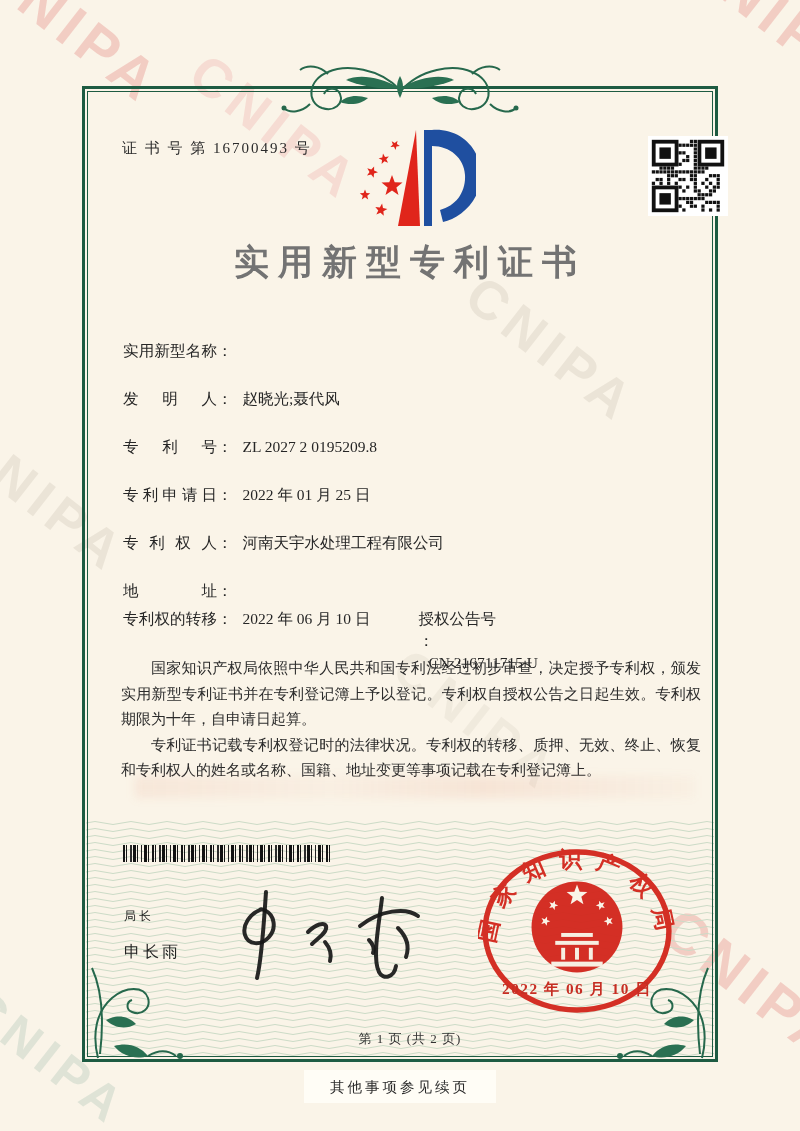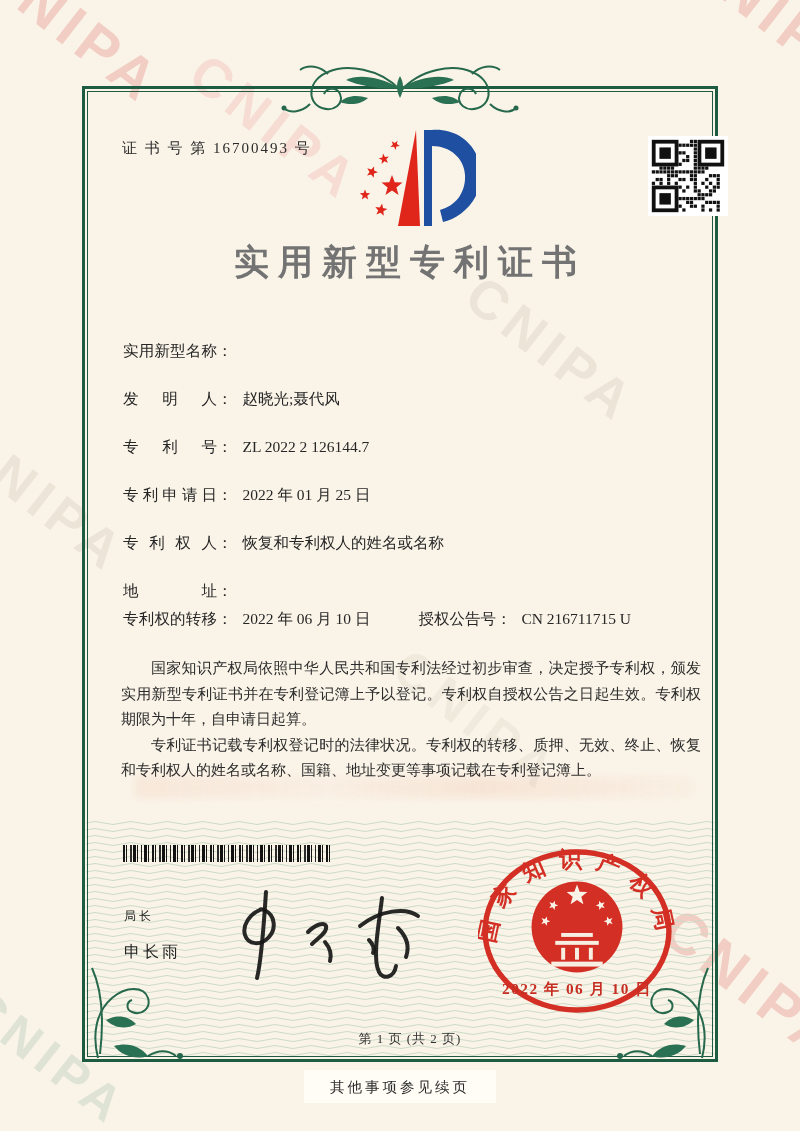--- a/index.html
+++ b/index.html
@@ -51,21 +51,21 @@
   .fields{position:absolute;left:113px;top:340px;width:578px;font-size:15.5px;}
   .row{margin-bottom:26px;line-height:22px;display:flex;align-items:flex-start;}
   .row .lbl{
     display:inline-block;width:94px;flex:0 0 94px;
     text-align:justify;text-align-last:justify;
   }
   .row .colon{flex:0 0 auto;}
   .row .val{margin-left:10px;}
   .row-addr{margin-bottom:6px;}
   .row-addr .val{width:382px;line-height:24px;}
-  .row-grant .grp2{margin-left:48px;display:flex;}
+  .row-grant .grp2{margin-left:48px;display:flex;flex-direction:column;}
   .paras{
     position:absolute;left:111px;top:656px;width:580px;
     font-size:15px;line-height:25.5px;text-align:justify;color:#2b2b2b;
   }
   .paras p{margin:0;text-indent:2em;}
   
   .ink-bleed{
     position:absolute;left:125px;top:776px;width:560px;height:22px;
     background:linear-gradient(90deg,rgba(226,120,88,.10),rgba(226,120,88,.04) 35%,rgba(226,120,88,.12) 62%,rgba(226,120,88,.03));
     filter:blur(5px);z-index:4;
@@ -336,31 +336,31 @@
           <span class="colon">：</span>
       </div>
       <div class="row">
         <span class="lbl">发明人</span>
           <span class="colon">：</span>
         <span class="val">赵晓光;聂代风</span>
       </div>
       <div class="row">
         <span class="lbl">专利号</span>
           <span class="colon">：</span>
-        <span class="val">ZL 2022 2 126144.7</span>
+        <span class="val">ZL 2027 2 0195209.8</span>
       </div>
       <div class="row">
         <span class="lbl">专利申请日</span>
           <span class="colon">：</span>
         <span class="val">2022 年 01 月 25 日</span>
       </div>
       <div class="row">
         <span class="lbl">专利权人</span>
           <span class="colon">：</span>
-        <span class="val">恢复和专利权人的姓名或名称</span>
+        <span class="val">河南天宇水处理工程有限公司</span>
       </div>
       <div class="row row-addr">
         <span class="lbl">地址</span>
           <span class="colon">：</span>
       </div>
       <div class="row row-grant">
         <span class="lbl">专利权的转移</span>
           <span class="colon">：</span>
         <span class="val">2022 年 06 月 10 日</span>
         <span class="grp2">

